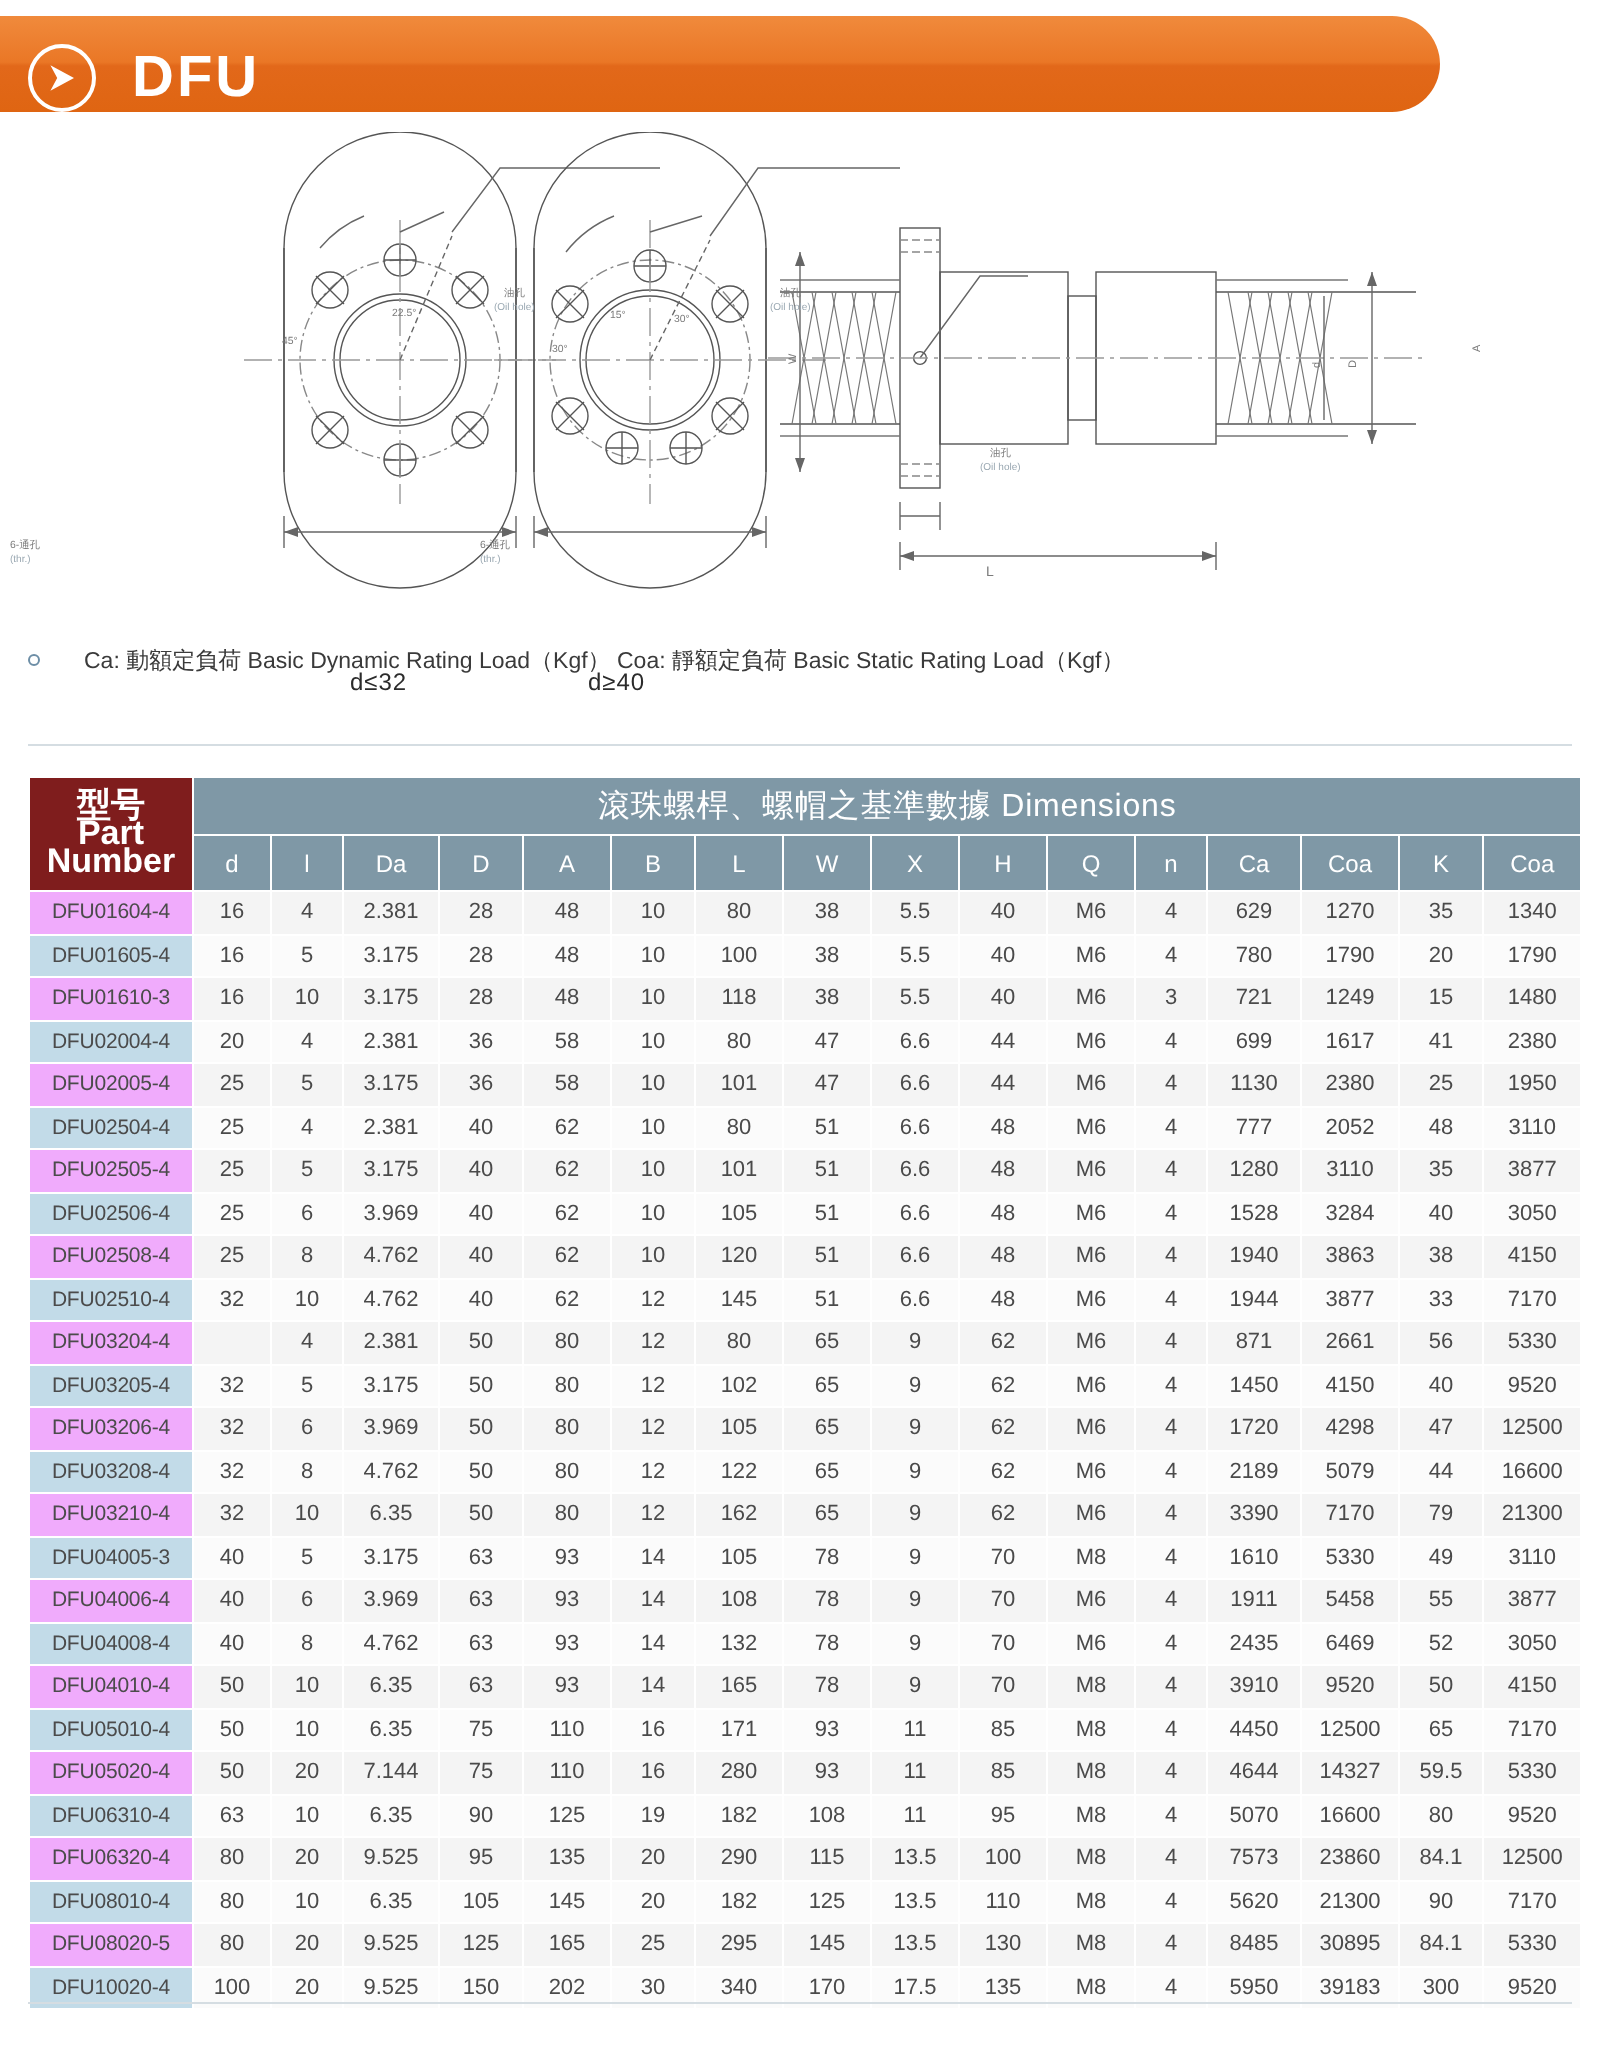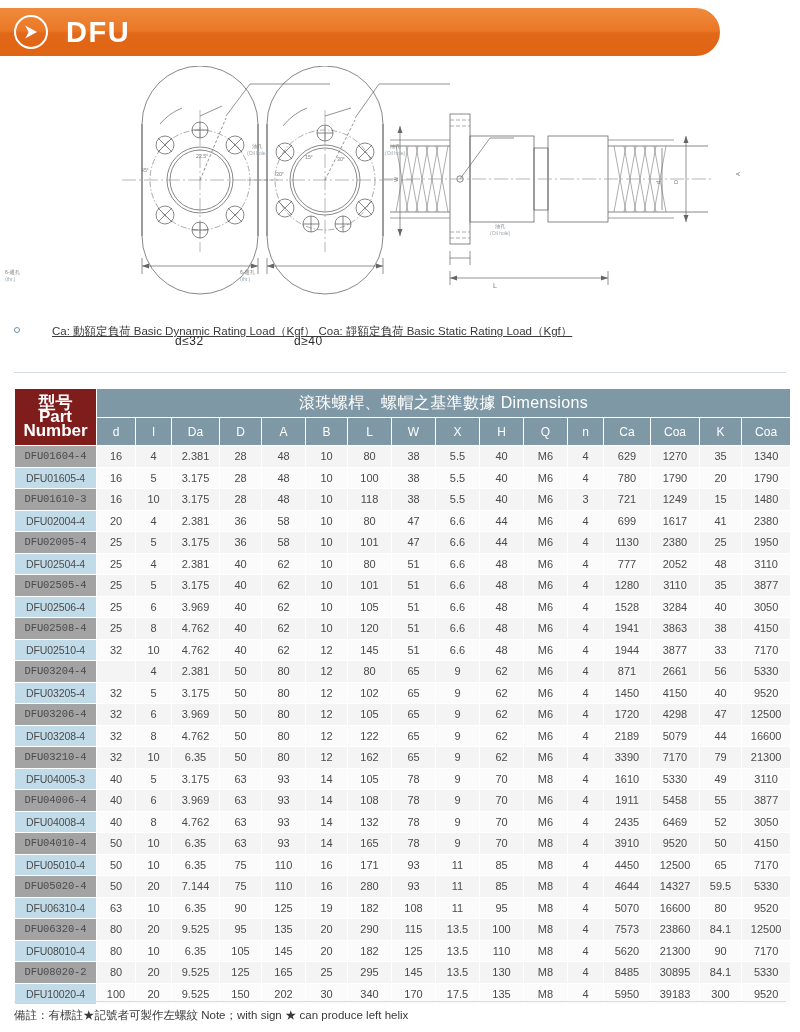--- a/index.html
+++ b/index.html
@@ -17,21 +17,21 @@
   }
 
   
   .banner {
     position: absolute;
     left: 0; top: 8px;
     width: 720px; height: 48px;
     background: linear-gradient(to bottom, #f08a3c 0%, #ea7726 48%, #e2681a 52%, #df6512 100%);
     border-radius: 0 24px 24px 0;
     display: flex;
-    align-items: center;
+    align-items: flex-end;
   }
   .banner-icon {
     margin-left: 14px;
     width: 34px; height: 34px;
     border: 2px solid #ffffff;
     border-radius: 50%;
     display: flex; align-items: center; justify-content: center;
     flex: 0 0 auto;
   }
   .banner-title {
@@ -67,21 +67,21 @@
     line-height: 19px;
   }
   .legend-bullet {
     position: absolute;
     left: 0px; top: 5px;
     width: 6px; height: 6px;
     border: 1.2px solid #6d8ea6;
     border-radius: 50%;
   }
   .legend-l1 { margin-left: 20px; }
-  .legend-l2 { margin-left: 38px; text-decoration: underline; }
+  .legend-l2 { margin-left: 28px; }
 
   .legend-rule {
     position: absolute;
     left: 14px; top: 372px;
     width: 772px; height: 1px;
     background: #d5dde2;
   }
 
   
   table.spec {
@@ -126,21 +126,21 @@
   td.pncell {
     background: #b5d2e2;
     color: #4b4b4b;
     font-size: 10.5px;
     height: 21.5px;
     letter-spacing: -0.1px;
   }
   td.val { height: 21.5px; font-size: 11px; }
   tr.odd  td.val { background: #f4f4f4; }
   tr.even td.val { background: #fbfbfb; }
-  tr.odd  td.pncell { background: #a3a3a3; font-family: Liberation Mono, monospace; }
+  tr.odd  td.pncell { background: #f0abfc; }
   tr.even td.pncell { background: #c2dbe8; }
 
   
   .note {
     position: absolute;
     left: 14px; top: 1008px;
     font-size: 11.5px;
     color: #3a3a3a;
   }
   .note-rule {
@@ -535,21 +535,21 @@
           <td class="val">4.762</td>
           <td class="val">40</td>
           <td class="val">62</td>
           <td class="val">10</td>
           <td class="val">120</td>
           <td class="val">51</td>
           <td class="val">6.6</td>
           <td class="val">48</td>
           <td class="val">M6</td>
           <td class="val">4</td>
-          <td class="val">1941</td>
+          <td class="val">1940</td>
           <td class="val">3863</td>
           <td class="val">38</td>
           <td class="val">4150</td>
         </tr>
         <tr class="even">
           <td class="pncell">DFU02510-4</td>
           <td class="val">32</td>
           <td class="val">10</td>
           <td class="val">4.762</td>
           <td class="val">40</td>
@@ -826,21 +826,21 @@
           <td class="val">13.5</td>
           <td class="val">110</td>
           <td class="val">M8</td>
           <td class="val">4</td>
           <td class="val">5620</td>
           <td class="val">21300</td>
           <td class="val">90</td>
           <td class="val">7170</td>
         </tr>
         <tr class="odd">
-          <td class="pncell">DFU08020-2</td>
+          <td class="pncell">DFU08020-5</td>
           <td class="val">80</td>
           <td class="val">20</td>
           <td class="val">9.525</td>
           <td class="val">125</td>
           <td class="val">165</td>
           <td class="val">25</td>
           <td class="val">295</td>
           <td class="val">145</td>
           <td class="val">13.5</td>
           <td class="val">130</td>
@@ -867,15 +867,14 @@
           <td class="val">4</td>
           <td class="val">5950</td>
           <td class="val">39183</td>
           <td class="val">300</td>
           <td class="val">9520</td>
         </tr>
       </tbody>
   </table>
 
   <div class="note-rule"></div>
-  <div class="note">備註：有標註★記號者可製作左螺紋 Note；with sign ★ can produce left helix</div>
 
 </div>
 
 </body></html>

